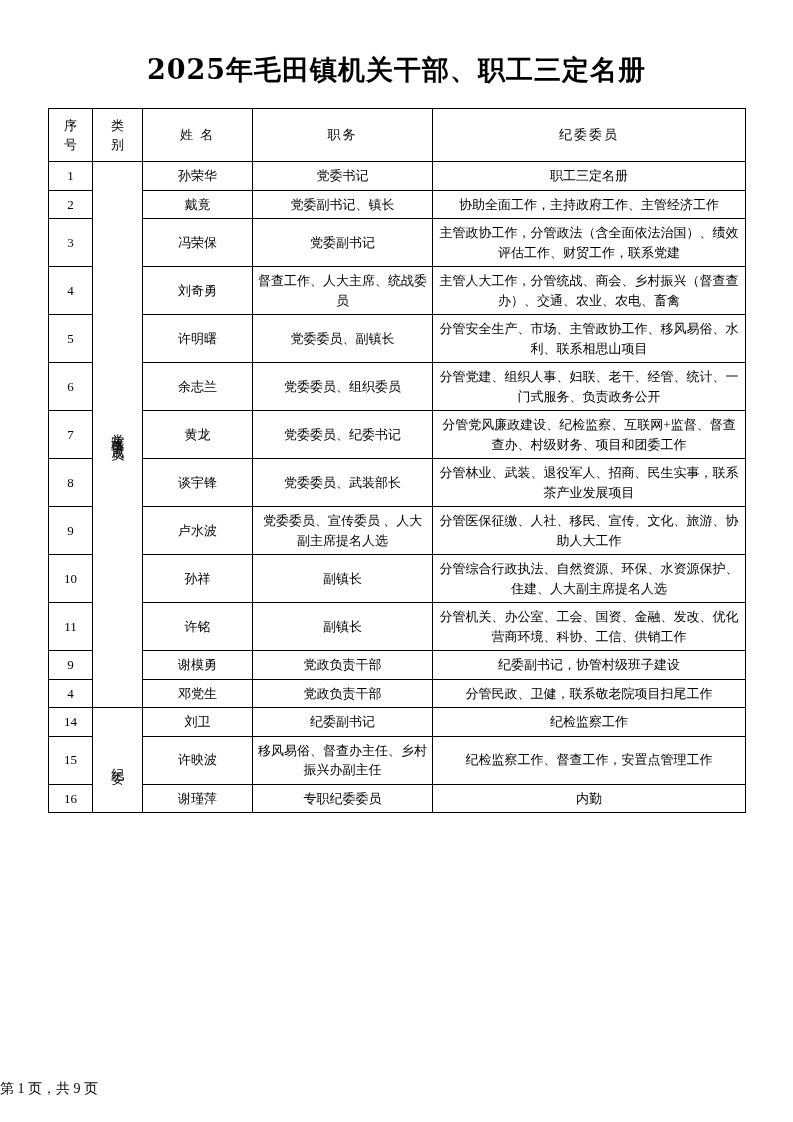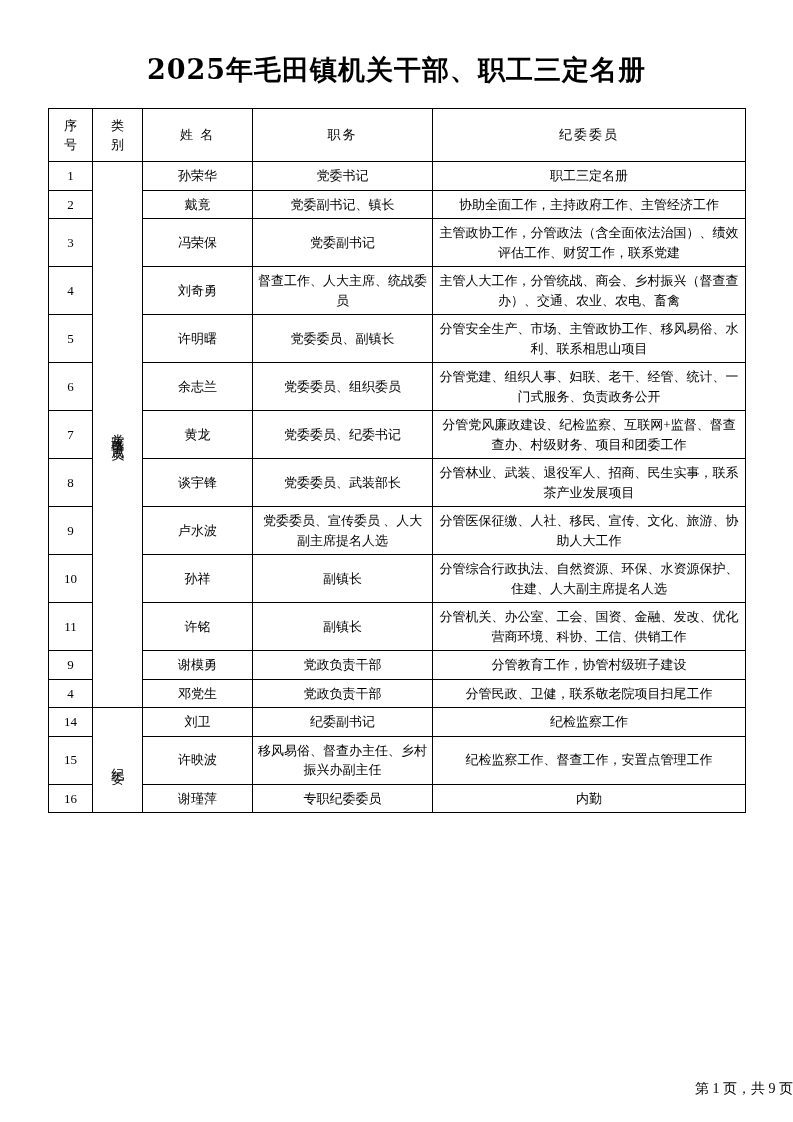--- a/index.html
+++ b/index.html
@@ -85,21 +85,21 @@
     letter-spacing: 3px;
   }
   td.name { font-size: 13px; }
   td.post { font-size: 12.5px; }
   td.duty { font-size: 12.5px; }
   .footer {
     position: absolute;
     bottom: 24px;
     left: 0;
     width: 793px;
-    text-align: right;
+    text-align: left;
     font-size: 14px;
     font-family: "Liberation Serif", "DejaVu Serif", serif;
     margin-top: 20px;
   }
 </style>
 </head>
 <body>
 
 <div class="page">
 
@@ -194,21 +194,21 @@
       <tr>
         <td class="seq">11</td>
         <td class="name">许铭</td>
         <td class="post">副镇长</td>
         <td class="duty">分管机关、办公室、工会、国资、金融、发改、优化营商环境、科协、工信、供销工作</td>
       </tr>
       <tr>
         <td class="seq">9</td>
         <td class="name">谢模勇</td>
         <td class="post">党政负责干部</td>
-        <td class="duty">分管教育工作，协管村级班子建设</td>
+        <td class="duty">纪委副书记，协管村级班子建设</td>
       </tr>
       <tr>
         <td class="seq">4</td>
         <td class="name">邓党生</td>
         <td class="post">党政负责干部</td>
         <td class="duty">分管民政、卫健，联系敬老院项目扫尾工作</td>
       </tr>
 
       <tr>
         <td class="seq">14</td>

